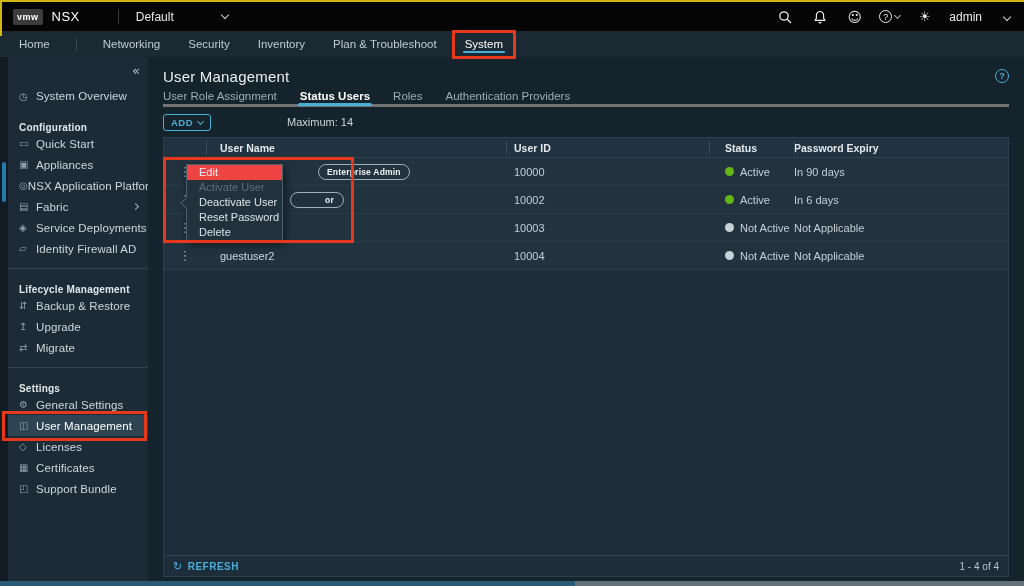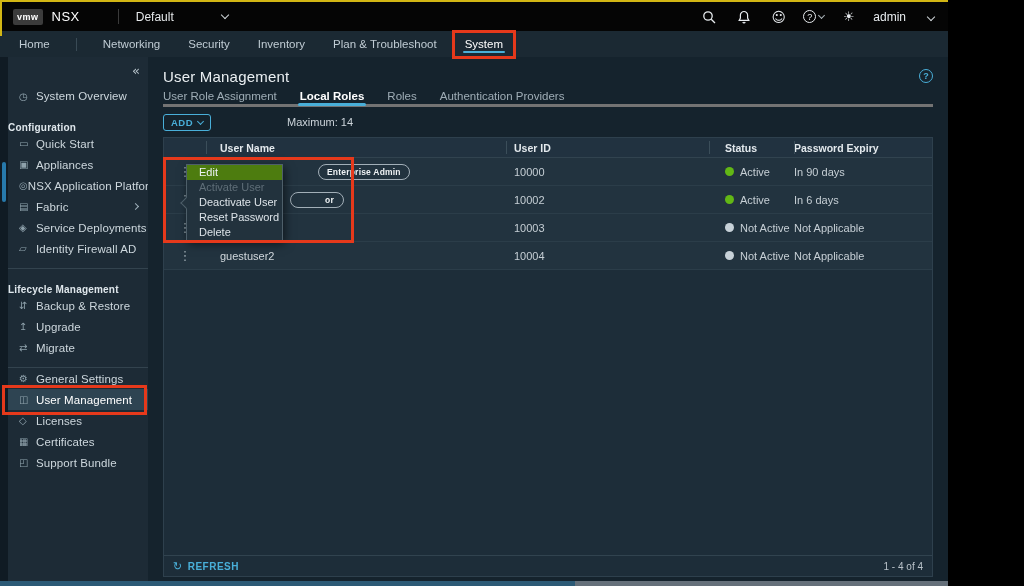--- a/index.html
+++ b/index.html
@@ -1,18 +1,18 @@
 <!DOCTYPE html>
 <html><head>
 <meta charset="utf-8">
 <style>
   * { margin:0; padding:0; box-sizing:border-box; }
   html,body { background:#000; }
   body { font-family:"Liberation Sans","DejaVu Sans",sans-serif; }
-  .frame { position:relative; width:948px; height:586px; background:#15232d; overflow:hidden;
+  .frame { position:relative; width:1024px; height:586px; background:#15232d; overflow:hidden;
            border-top:2px solid #d2b614; }
   .glyph { font-family:"DejaVu Sans",sans-serif; }
 
   
   .topbar { position:absolute; top:0; left:0; right:0; height:29px; background:#050505;
             display:flex; align-items:center; color:#e8ecef; }
   .yellow-edge { position:absolute; left:0; top:0; width:2px; height:34px; background:#d2b614; z-index:60; }
   .logo-chip { margin-left:13px; background:#3c3c3c; color:#fff; font-weight:bold; font-size:9px;
                padding:3px 4px; border-radius:2px; letter-spacing:.5px; }
   .product { margin-left:9px; font-size:13px; letter-spacing:.5px; color:#fff; }
@@ -52,21 +52,21 @@
 
   
   .sidebar { width:140px; background:#1d2b36; position:relative; color:#cdd7dd; }
   .side-collapse { position:absolute; top:6px; right:8px; font-size:13px; color:#b9c5cc; cursor:pointer; }
   .side-list { padding-top:28px; }
   .side-row { height:21px; display:flex; align-items:center; padding-left:11px; font-size:11.5px; cursor:pointer; position:relative; }
   .side-row.first { height:22px; }
   .side-row .ic { width:17px; font-size:10px; color:#8ea1ab; }
   .side-row .lb { white-space:nowrap; letter-spacing:.1px; }
   .side-row.selected { background:#2e4452; color:#fff; }
-  .side-header { height:20px; margin-top:6px; display:flex; align-items:flex-end; 
+  .side-header { height:20px; margin-top:6px; display:flex; align-items:flex-end; padding-left:11px;
                  font-size:10px; font-weight:bold; color:#dfe7ec; letter-spacing:.2px; }
   .side-div { height:1px; background:#33434e; margin-top:9px; }
   .row-chev { position:absolute; right:10px; width:5px; height:5px; border-right:1.3px solid #9fb0ba;
               border-bottom:1.3px solid #9fb0ba; transform:rotate(-45deg); }
   .anno-um { top:-4px; bottom:-5px; left:-6px; right:1px; }
 
   
   .content { flex:1; position:relative; background:#15232d; }
   .page-title { position:absolute; top:11px; left:15px; font-size:15px; color:#eaeff2; letter-spacing:.2px; }
   .help-blue { position:absolute; top:12px; right:15px; width:14px; height:14px; border:1.5px solid #49afd9;
@@ -114,21 +114,21 @@
   .refresh { display:flex; align-items:center; color:#49afd9; font-size:10px; font-weight:bold;
              letter-spacing:.5px; cursor:pointer; }
   .refresh .ric { font-size:11px; margin-right:5px; font-weight:normal; }
   .range { margin-left:auto; font-size:10px; color:#b9c2c9; }
 
   
   .ctx-menu { position:absolute; left:186px; top:162px; width:97px; background:#22323d;
               border:1px solid #4e5f6a; box-shadow:2px 3px 9px rgba(0,0,0,.55); z-index:40; }
   .ctx-item { height:15px; line-height:15px; padding-left:12px; font-size:11px; color:#dce3e8;
               cursor:pointer; white-space:nowrap; }
-  .ctx-item.highlighted { background:#4d7c0f; color:#eef3f6; }
+  .ctx-item.highlighted { background:#ef4444; color:#eef3f6; }
   .ctx-item.disabled { color:#5f6e78; cursor:default; }
   .ctx-notch { position:absolute; left:-5px; top:34px; width:8px; height:8px; background:#22323d;
                border-left:1px solid #4e5f6a; border-bottom:1px solid #4e5f6a; transform:rotate(45deg); }
   .anno-menu { left:163px; top:155px; width:191px; height:86px; }
 
   
   .hscroll { position:absolute; left:0; right:0; bottom:0; height:5px; display:flex; z-index:45; }
   .hthumb { width:575px; background:#2c5a76; }
   .htrack { flex:1; background:#65707a; }
 </style>
@@ -232,20 +232,21 @@
         <div class="side-row">
           <span class="ic glyph">↥</span>
           <span class="lb">Upgrade</span>
         </div>
         <div class="side-row">
           <span class="ic glyph">⇄</span>
           <span class="lb">Migrate</span>
         </div>
 
         <div class="side-div"></div>
+        <div class="side-header">Settings</div>
         <div class="side-row">
           <span class="ic glyph">⚙</span>
           <span class="lb">General Settings</span>
         </div>
         <div class="side-row selected">
           <span class="ic glyph">◫</span>
           <span class="lb">User Management</span>
           <span class="anno anno-um"></span>
         </div>
         <div class="side-row">
@@ -262,21 +263,21 @@
         </div>
       </div>
     </div>
 
     <div class="content">
       <div class="page-title">User Management</div>
       <div class="help-blue">?</div>
 
       <div class="tabs-row">
         <span class="ctab">User Role Assignment</span>
-        <span class="ctab active">Local Roles</span>
+        <span class="ctab active">Status Users</span>
         <span class="ctab">Roles</span>
         <span class="ctab">Authentication Providers</span>
       </div>
 
       <div class="toolbar">
         <span class="add-btn">
           <span>ADD</span>
           <span class="chev"></span>
         </span>
         <span class="maximum">Maximum: 14</span>

